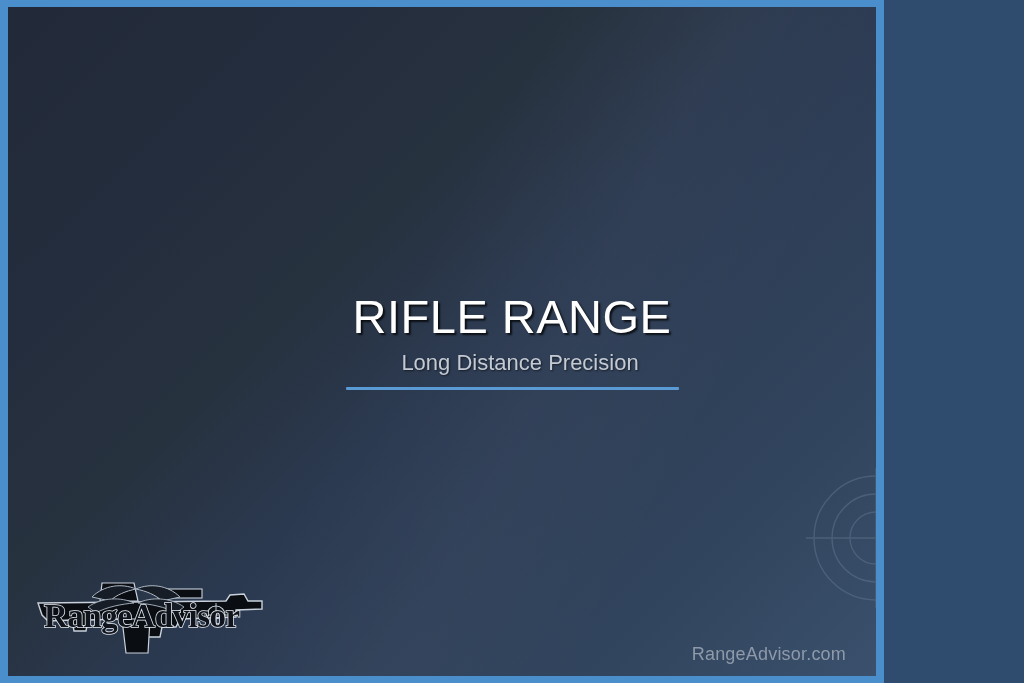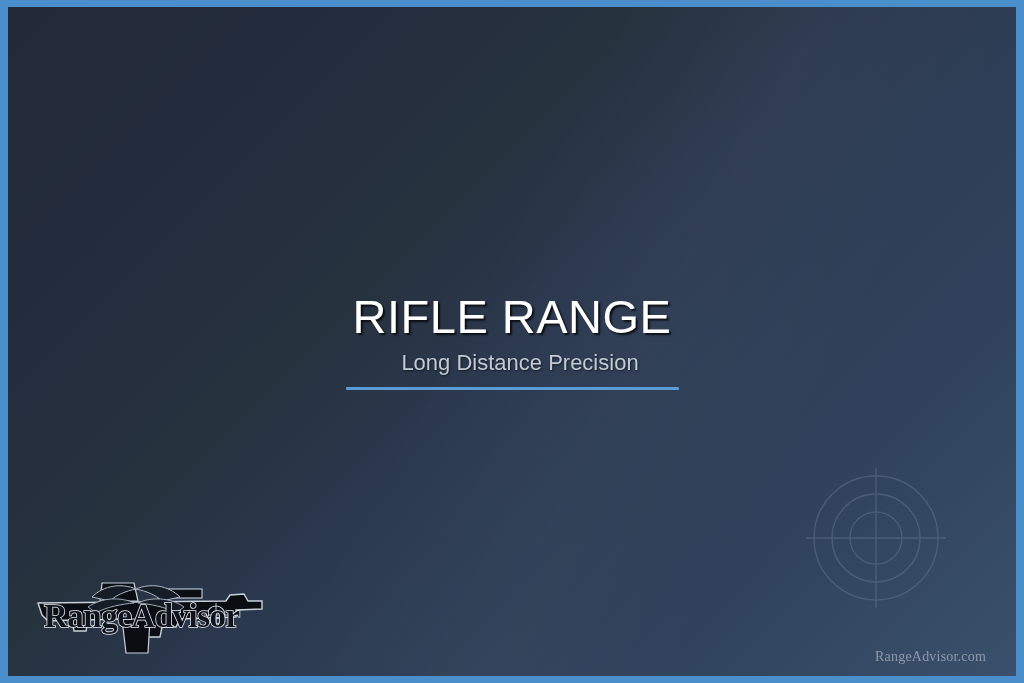--- a/index.html
+++ b/index.html
@@ -11,21 +11,21 @@
   body {
     width: 1024px;
     height: 683px;
     overflow: hidden;
     font-family: "Liberation Sans", sans-serif;
   }
 
   
   #slide-frame {
     position: relative;
-    width: 1024px;
+    width: 884px;
     height: 683px;
     box-sizing: border-box;
     background: #4a8ecc;
     padding: 7px 8px 7px 8px;
   }
 
   
   #slide-canvas {
     position: relative;
     width: 100%;
@@ -114,22 +114,22 @@
     height: 84px;
     text-align: center;
   }
   #brand-logo svg { display: block; }
 
   
   #site-watermark {
     position: absolute;
     right: 30px;
     bottom: 11px;
-    font-family: Liberation Serif, serif;
-    font-size: 14px;
+    font-family: Liberation Sans, sans-serif;
+    font-size: 18px;
     color: #8e9aa9;
     letter-spacing: 0.2px;
     white-space: nowrap;
   }
 </style>
 </head>
 <body>
 
 <div id="slide-frame">
   <div id="slide-canvas">

